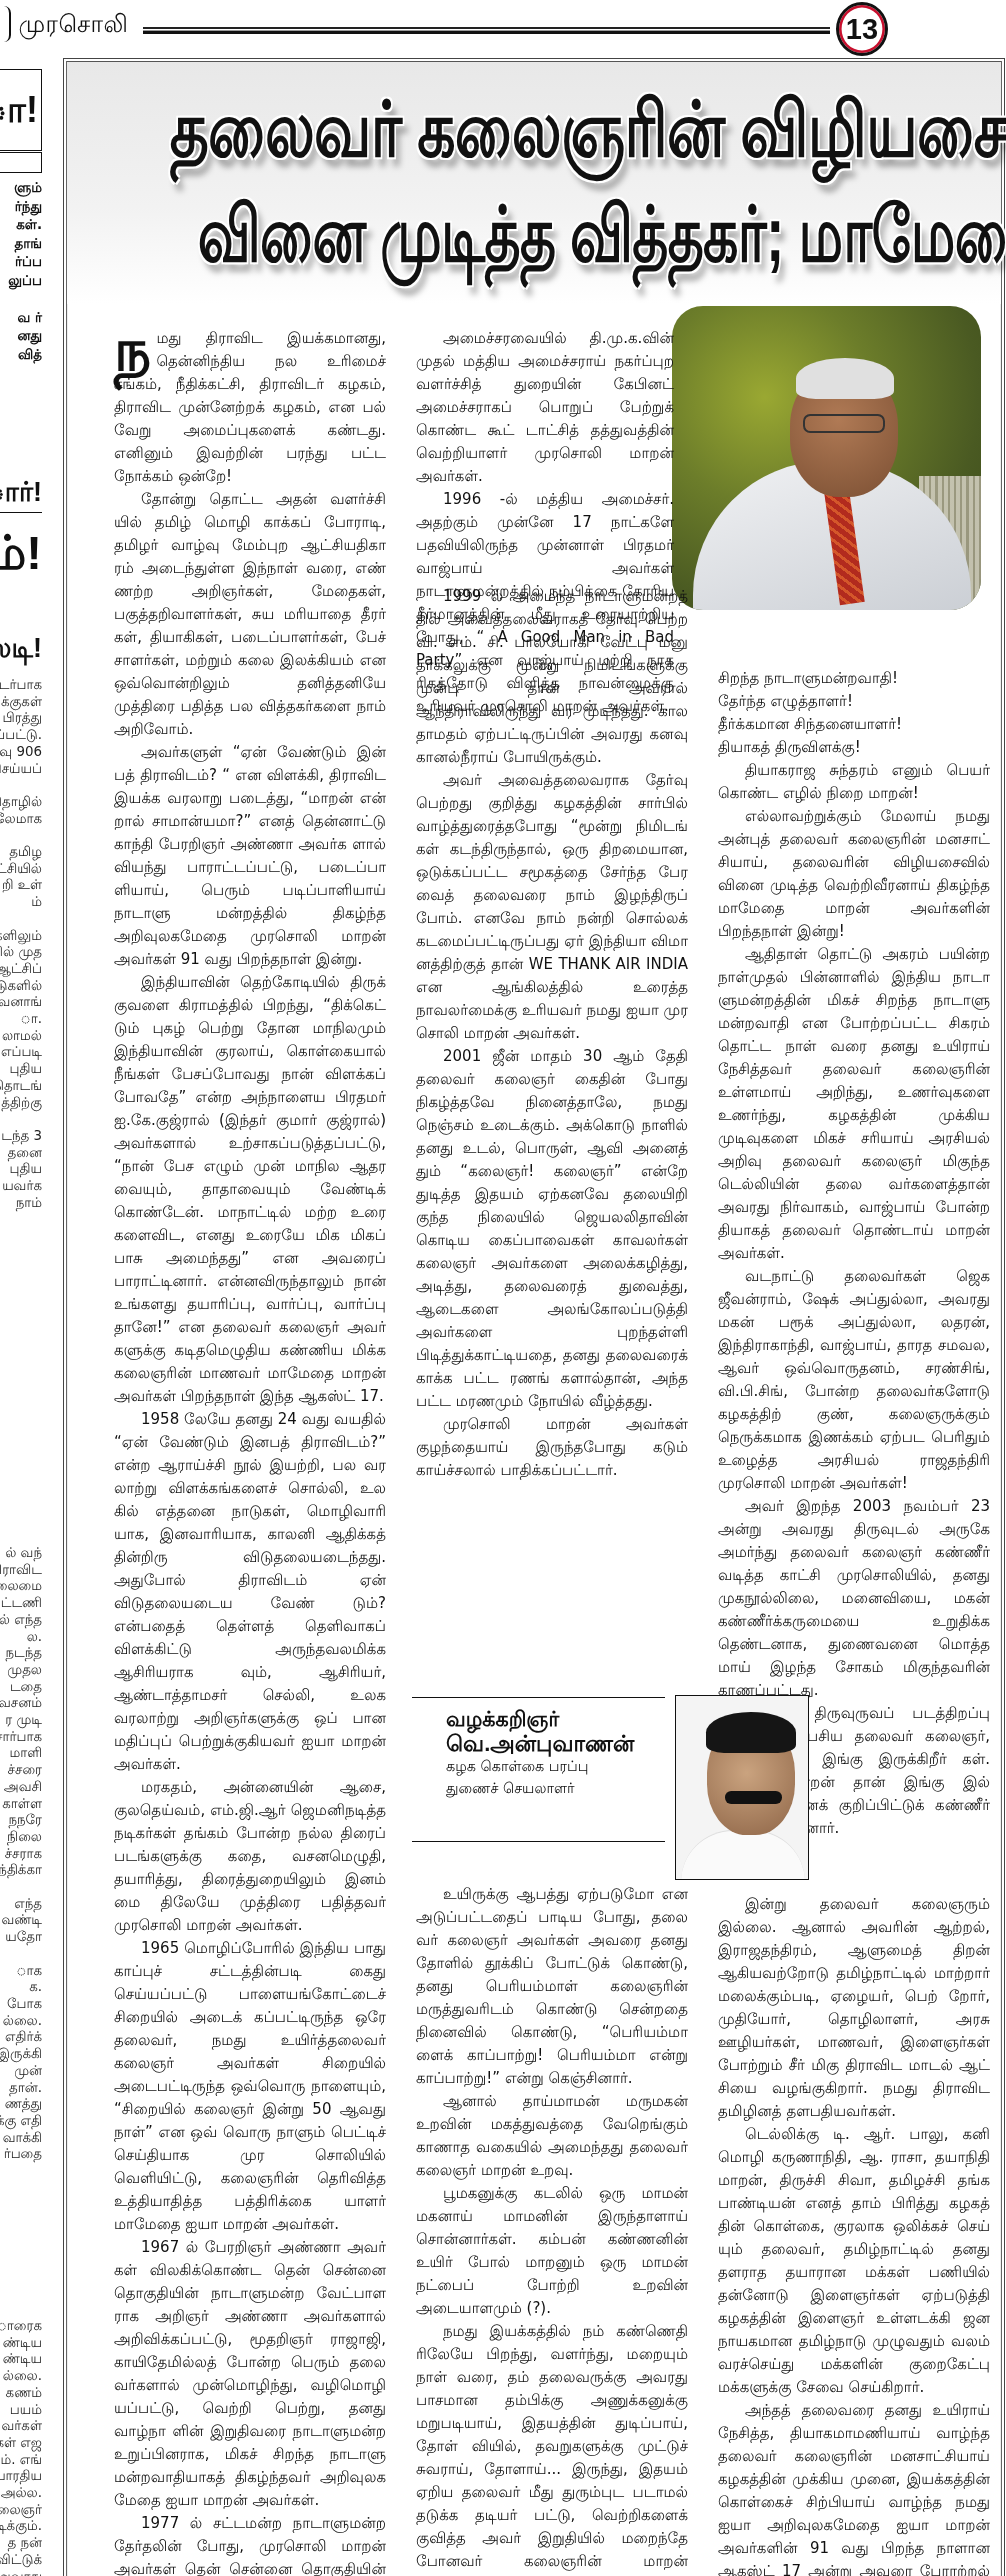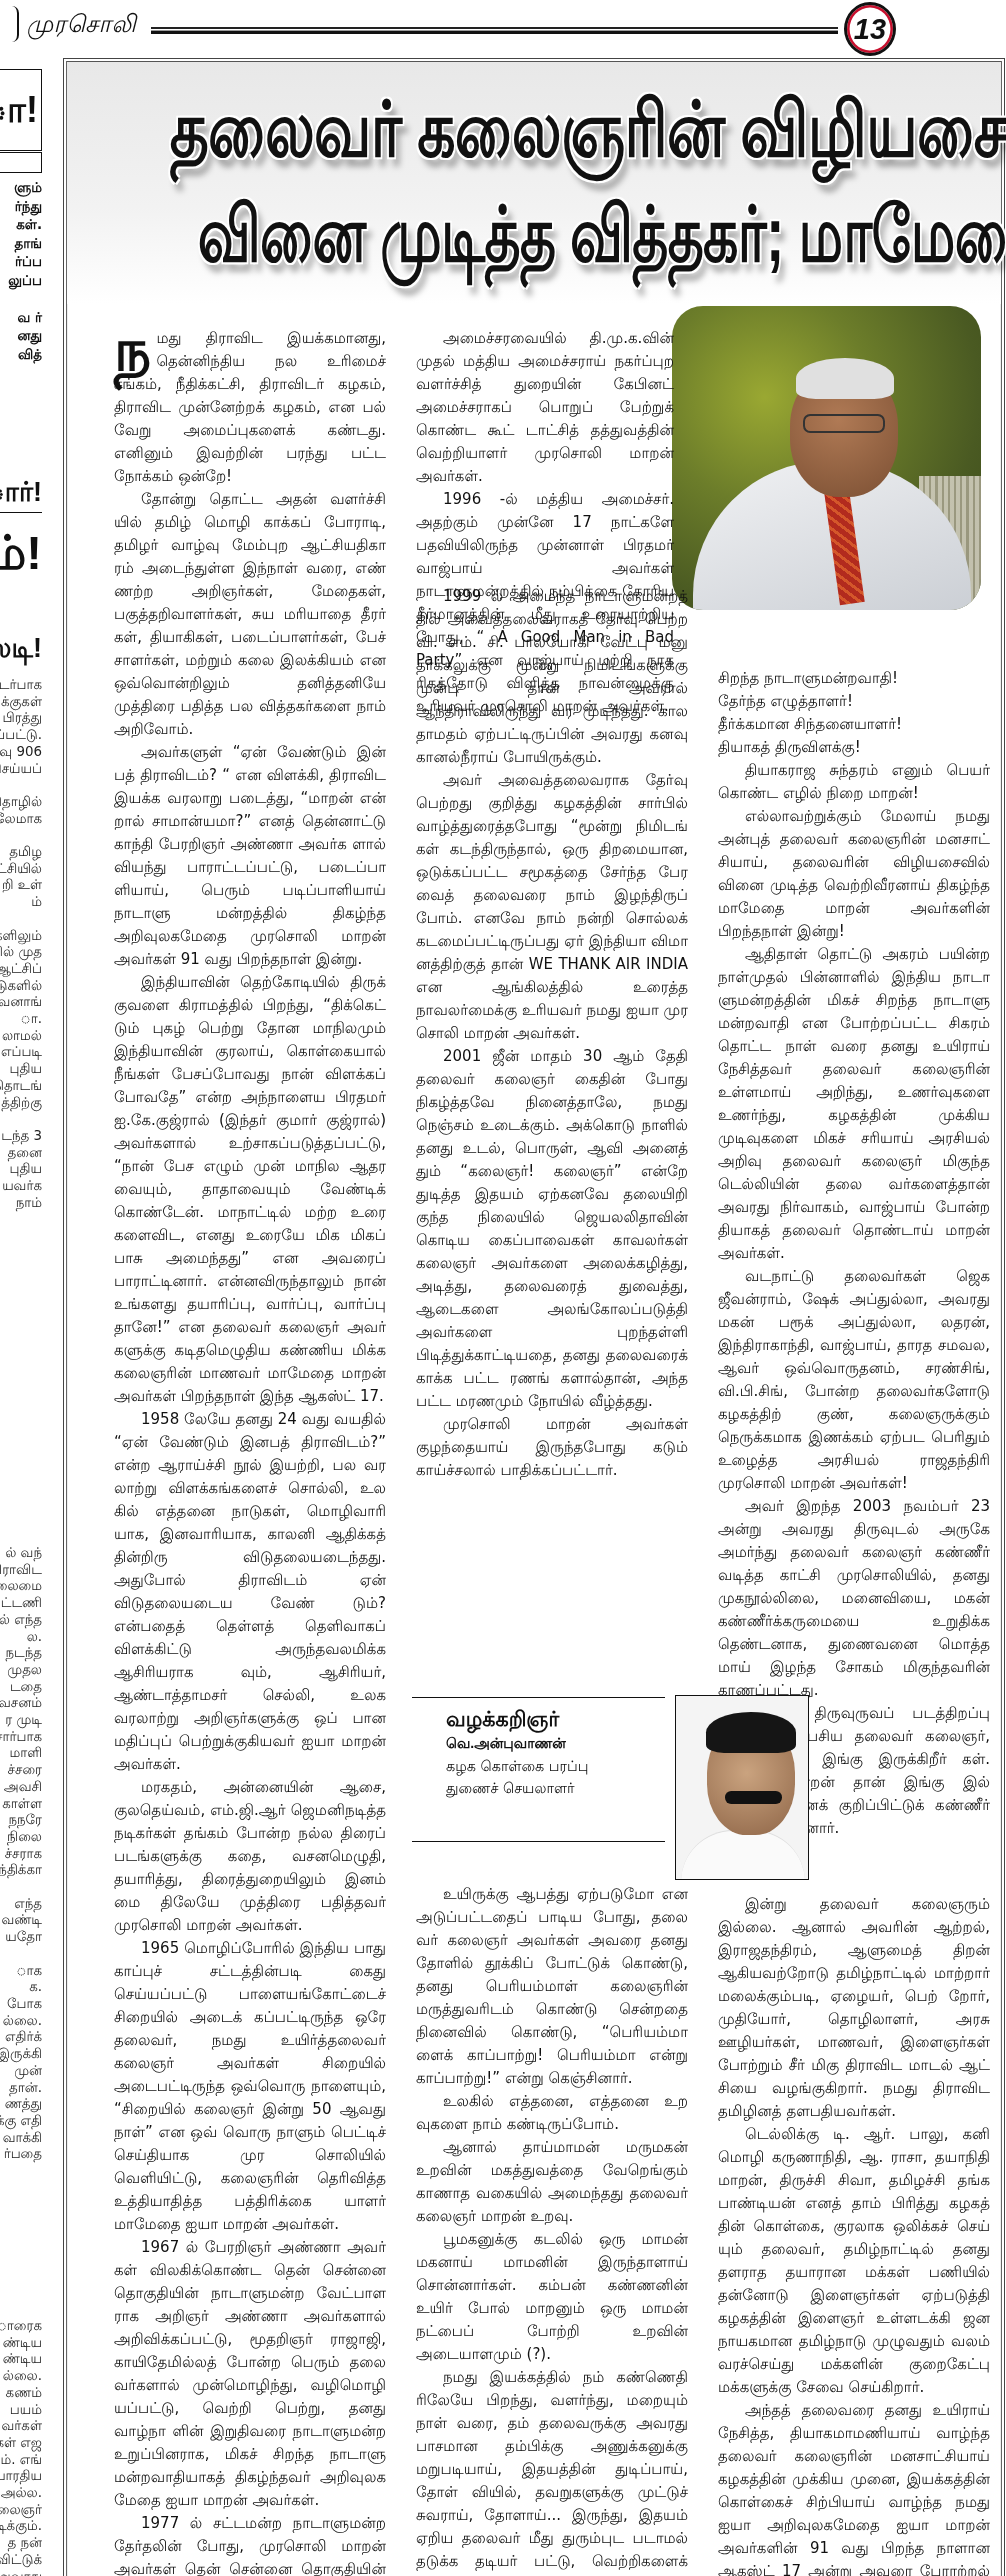--- a/index.html
+++ b/index.html
@@ -1,20 +1,20 @@
 <!DOCTYPE html>
 <html style="font-size:8.2px"><head>
 <meta charset="utf-8">
 <style>
   * { box-sizing: border-box; margin: 0; padding: 0; }
   html, body { width: 1007px; height: 3014px; background: #ffffff; overflow: hidden; }
   body { position: relative; font-family: "DejaVu Sans", sans-serif; color: #111; }
 
   
-  .masthead { position: absolute; left: 12px; top: 0; width: 888px; height: 57px; font-style: italic; }
+  .masthead { position: absolute; left: 4px; top: 0; width: 888px; height: 57px; }
   .mast-logo-mark { position: absolute; left: 0; top: 6.2px; width: 7.2px; height: 36px; border-right: 2.1px solid #111; border-radius: 0 15.5px 15.5px 0; }
   .mast-paper { position: absolute; left: 14.4px; top: 10.3px; font-size: 24px; font-weight: normal; letter-spacing: 0.5px; color: #111; }
   .mast-rule { position: absolute; left: 139px; right: 62px; top: 27px; height: 7.2px;
                border-top: 2.1px solid #222; border-bottom: 3.1px solid #111; }
   .mast-rule::after { content: ""; position: absolute; left: 0; right: 0; top: 1px; height: 0.5px; background: #999; }
   .page-badge { position: absolute; right: 4.1px; top: 2.1px; width: 52px; height: 54px; border-radius: 50%;
                 border: 3.1px solid #111; box-shadow: inset 0 0 0 2.6px #c8102e; background: #fff;
                 display: flex; align-items: center; justify-content: center;
                 font-family: "Liberation Sans", sans-serif; font-weight: bold; font-size: 29px; color: #111; }
 
@@ -58,21 +58,21 @@
   .dropcap { float: left; font-family: "Liberation Serif", serif; font-weight: bold; font-size: 58px; line-height: 41px; margin: 3.1px 5.2px 0 0; }
 
   .col1 { left: 50px; top: 268px; width: 272px; }
   .col2 { left: 352px; top: 268px; width: 258px; }
   .col2b { left: 352px; top: 526px; width: 272px; }
   .col3 { left: 654px; top: 608px; width: 272px; }
 
   
   .author-box { position: absolute; left: 348px; top: 1638px; width: 253px; height: 145px; border-top: 1.5px solid #111; border-bottom: 1.5px solid #111; padding: 8.2px 0 0 34px; }
   .author-title { font-family: "Liberation Sans", sans-serif; font-weight: bold; font-size: 20.6px; line-height: 25px; }
-  .author-name { font-family: "Liberation Sans", sans-serif; font-weight: bold; font-size: 14px; line-height: 25px; }
+  .author-name { font-family: "Liberation Sans", sans-serif; font-weight: bold; font-size: 22px; line-height: 25px; }
   .author-role { font-size: 14.4px; line-height: 21.6px; }
   .author-photo { position: absolute; left: 611px; top: 1636px; width: 134px; height: 185px; border: 1.5px solid #111; background: #f4f4f4; overflow: hidden; }
   .author-photo .face { position: absolute; left: 31px; top: 26px; width: 88px; height: 113px; border-radius: 45%; background: radial-gradient(circle at 45% 45%, #caa37f, #8e6547); }
   .author-photo .hair { position: absolute; left: 30px; top: 15.5px; width: 90px; height: 41px; border-radius: 50% 50% 20% 20%; background: #151515; }
   .author-photo .mst { position: absolute; left: 49px; top: 95px; width: 57px; height: 13.4px; border-radius: 6.2px; background: #111; }
   .author-photo .shirt { position: absolute; left: 5.2px; top: 134px; width: 124px; height: 62px; border-radius: 52px 52px 0 0; background: #fafafa; border-top: 1px solid #ddd; }
   .col2d { left: 352px; top: 1824px; width: 272px; }
   .col3b { left: 654px; top: 1834px; width: 272px; }
 </style>
 </head>
@@ -255,21 +255,20 @@
   </div>
   <div class="author-photo">
     <div class="shirt"></div>
     <div class="face"></div>
     <div class="hair"></div>
     <div class="mst"></div>
   </div>
 
   <div class="col col2d">
       <p><span>உயிருக்கு ஆபத்து ஏற்படுமோ என அடுப்பட்டதைப் பாடிய போது, தலை வர் கலைஞர் அவர்கள் அவரை தனது தோளில் தூக்கிப் போட்டுக் கொண்டு, தனது பெரியம்மாள் கலைஞரின் மருத்துவரிடம் கொண்டு சென்றதை நினைவில் கொண்டு, “பெரியம்மா ளைக் காப்பாற்று! பெரியம்மா என்று காப்பாற்று!” என்று கெஞ்சினார்.</span></p>
-      <p><span>உலகில் எத்தனை, எத்தனை உற வுகளை நாம் கண்டிருப்போம்.</span></p>
       <p><span>ஆனால் தாய்மாமன் மருமகன் உறவின் மகத்துவத்தை வேறெங்கும் காணாத வகையில் அமைந்தது தலைவர் கலைஞர் மாறன் உறவு.</span></p>
       <p><span>பூமகனுக்கு கடலில் ஒரு மாமன் மகனாய் மாமனின் இருந்தாளாய் சொன்னார்கள். கம்பன் கண்ணனின் உயிர் போல் மாறனும் ஒரு மாமன் நட்பைப் போற்றி உறவின் அடையாளமும் (?).</span></p>
       <p><span>நமது இயக்கத்தில் நம் கண்ணெதி ரிலேயே பிறந்து, வளர்ந்து, மறையும் நாள் வரை, தம் தலைவருக்கு அவரது பாசமான தம்பிக்கு அணுக்கனுக்கு மறுபடியாய், இதயத்தின் துடிப்பாய், தோள் வியில், தவறுகளுக்கு முட்டுச் சுவராய், தோளாய்... இருந்து, இதயம் ஏறிய தலைவர் மீது துரும்புட படாமல் தடுக்க தடியர் பட்டு, வெற்றிகளைக் குவித்த அவர் இறுதியில் மறைந்தே போனவர் கலைஞரின் மாறன் பொன்னான வயலின் முத்தான பாச மருமகன் மாமேதை மாறன் அவர்கள்.</span></p>
     </div>
   <div class="col col3b">
       <p><span>இன்று தலைவர் கலைஞரும் இல்லை. ஆனால் அவரின் ஆற்றல், இராஜதந்திரம், ஆளுமைத் திறன் ஆகியவற்றோடு தமிழ்நாட்டில் மாற்றார் மலைக்கும்படி, ஏழையர், பெற் றோர், முதியோர், தொழிலாளர், அரசு ஊழியர்கள், மாணவர், இளைஞர்கள் போற்றும் சீர் மிகு திராவிட மாடல் ஆட் சியை வழங்குகிறார். நமது திராவிட தமிழினத் தளபதியவர்கள்.</span></p>
       <p><span>டெல்லிக்கு டி. ஆர். பாலு, கனி மொழி கருணாநிதி, ஆ. ராசா, தயாநிதி மாறன், திருச்சி சிவா, தமிழச்சி தங்க பாண்டியன் எனத் தாம் பிரித்து கழகத் தின் கொள்கை, குரலாக ஒலிக்கச் செய் யும் தலைவர், தமிழ்நாட்டில் தனது தளராத தயாரான மக்கள் பணியில் தன்னோடு இளைஞர்கள் ஏற்படுத்தி கழகத்தின் இளைஞர் உள்ளடக்கி ஜன நாயகமான தமிழ்நாடு முழுவதும் வலம் வரச்செய்து மக்களின் குறைகேட்பு மக்களுக்கு சேவை செய்கிறார்.</span></p>
       <p><span>அந்தத் தலைவரை தனது உயிராய் நேசித்த, தியாகமாமணியாய் வாழ்ந்த தலைவர் கலைஞரின் மனசாட்சியாய் கழகத்தின் முக்கிய முனை, இயக்கத்தின் கொள்கைச் சிற்பியாய் வாழ்ந்த நமது ஐயா அறிவுலகமேதை ஐயா மாறன் அவர்களின் 91 வது பிறந்த நாளான ஆகஸ்ட் 17 அன்று அவரை பேராற்றல் மிக்கவராய் வடித்தெடுத்த உலைக் களமாம் முரசொலி வளாகத்தில் அமைந்துள்ள ஐயாவின் ஆளுயர திரு வுருவச் சிலைக்கு தலைவர் கலைஞ ரின் வழியில் கழகத்தினர் மாலையணி வித்து, புகழ் சேர்க்கின்றனர்.</span></p>
     </div>
 </div>

